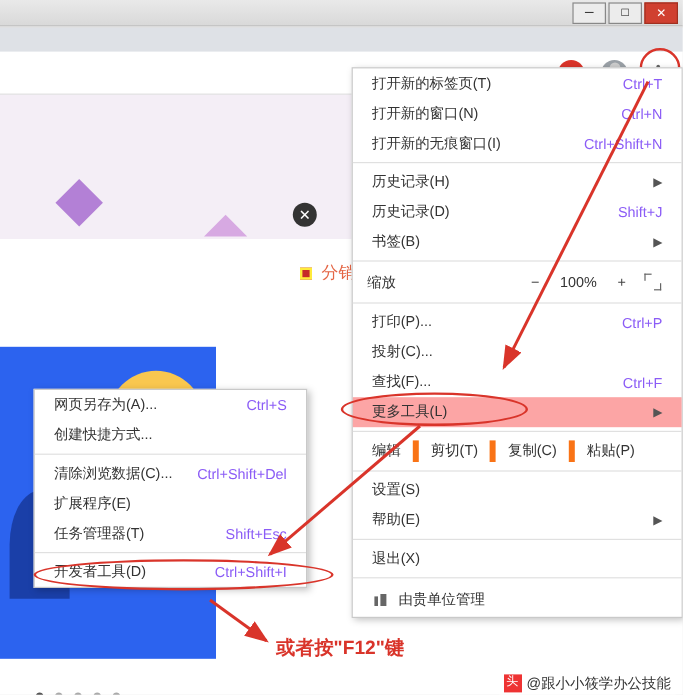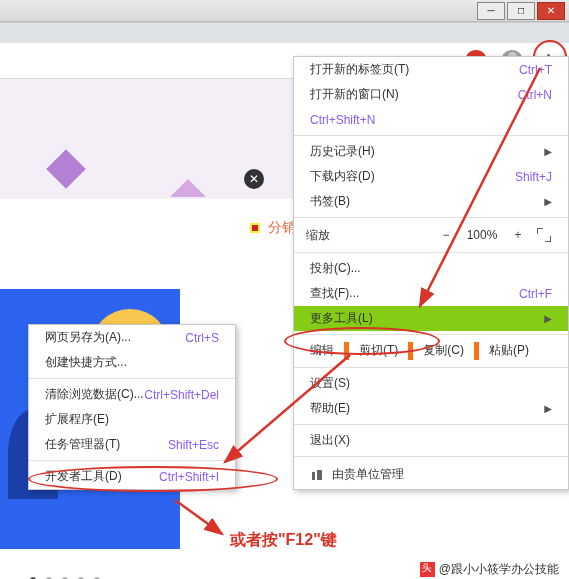--- a/index.html
+++ b/index.html
@@ -112,21 +112,21 @@
       width: 276px; background: #fff;
       border: 1px solid #c9c9c9;
       box-shadow: 2px 2px 6px rgba(0,0,0,.25);
       font-size: 12px; color: #333;
       z-index: 10;
     }
     .menu-item {
       display: flex; justify-content: space-between; align-items: center;
       padding: 5px 16px; height: 25px;
     }
-    .menu-item.highlight { background: #84cc16; }
+    .menu-item.highlight { background: #fca5a5; }
     .menu-item .arrow { color: #555; font-size: 10px; }
     .menu-sep { height: 1px; background: #e0e0e0; margin: 3px 0; }
     .shortcut { color: #8b5cf6; }
     .zoom-row {
       display: flex; align-items: center; padding: 4px 12px; height: 28px; gap: 0;
     }
     .zoom-row .lbl { flex: 1; }
     .zoom-row .btn { width: 28px; text-align: center; color: #444; }
     .zoom-row .pct { width: 44px; text-align: center; }
     .zoom-row .fs { width: 24px; display: flex; justify-content: center; }
@@ -151,21 +151,21 @@
     }
     .tools-ring {
       position: absolute; left: 284px; top: 327px;
       width: 156px; height: 28px;
       border: 2px solid #d9342a; border-radius: 50%/50%;
       z-index: 20;
     }
 
     .sub-menu {
       position: absolute; left: 28px; top: 324px;
-      width: 208px; background: #fff;
+      width: 228px; background: #fff;
       border: 1px solid #c9c9c9;
       box-shadow: 2px 2px 6px rgba(0,0,0,.25);
       font-size: 12px; color: #333;
       z-index: 8;
     }
     .dev-ring {
       position: absolute; left: 28px; top: 466px;
       width: 250px; height: 26px;
       border: 2px solid #d9342a; border-radius: 50%/50%;
       z-index: 20;
@@ -243,46 +243,51 @@
 <div class="main-menu">
   <div class="menu-item">
     <span>打开新的标签页(T)</span>
       <span class="shortcut">Ctrl+T</span>
   </div>
   <div class="menu-item">
     <span>打开新的窗口(N)</span>
       <span class="shortcut">Ctrl+N</span>
   </div>
   <div class="menu-item">
+    <span>打开新的无痕窗口(I)</span>
       <span class="shortcut">Ctrl+Shift+N</span>
   </div>
   <div class="menu-sep"></div>
   <div class="menu-item">
     <span>历史记录(H)</span>
       <span class="arrow">▶</span>
   </div>
   <div class="menu-item">
-    <span>下载内容(D)</span>
+    <span>历史记录(D)</span>
       <span class="shortcut">Shift+J</span>
   </div>
   <div class="menu-item">
     <span>书签(B)</span>
       <span class="arrow">▶</span>
   </div>
   <div class="menu-sep"></div>
   <div class="zoom-row">
     <span class="lbl">缩放</span>
     <span class="btn">−</span>
     <span class="pct">100%</span>
     <span class="btn">+</span>
     <span class="fs">
         <span class="corners"></span>
       </span>
   </div>
   <div class="menu-sep"></div>
+  <div class="menu-item">
+    <span>打印(P)...</span>
+      <span class="shortcut">Ctrl+P</span>
+  </div>
   <div class="menu-item">
     <span>投射(C)...</span>
       <span></span>
   </div>
   <div class="menu-item">
     <span>查找(F)...</span>
       <span class="shortcut">Ctrl+F</span>
   </div>
   <div class="menu-item highlight">
     <span>更多工具(L)</span>

